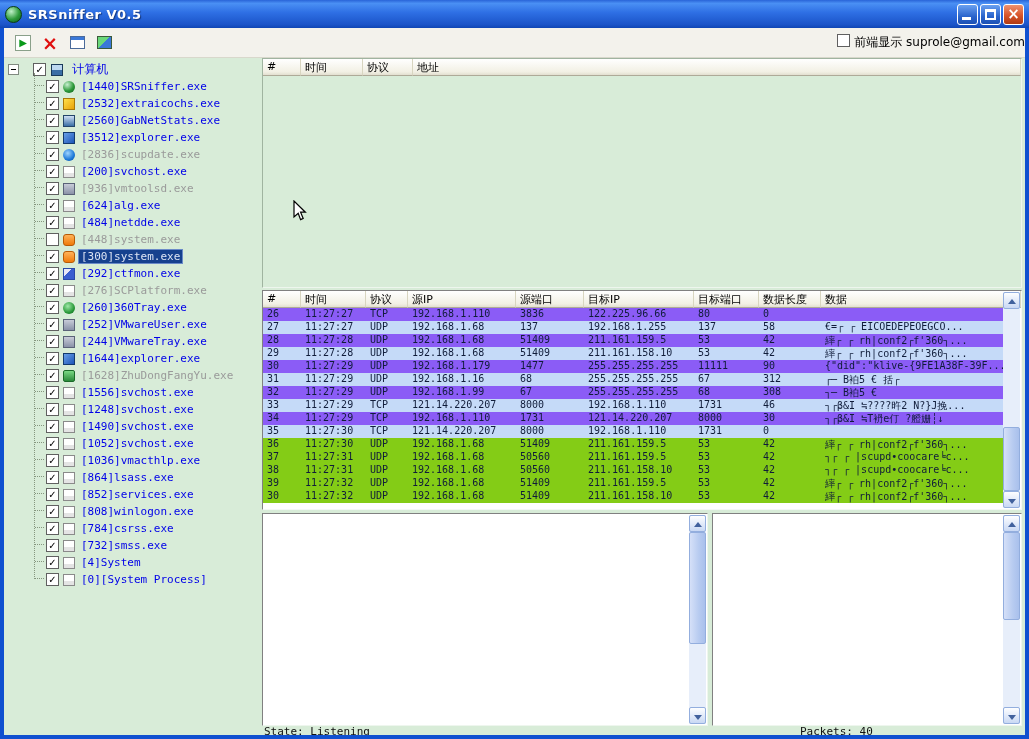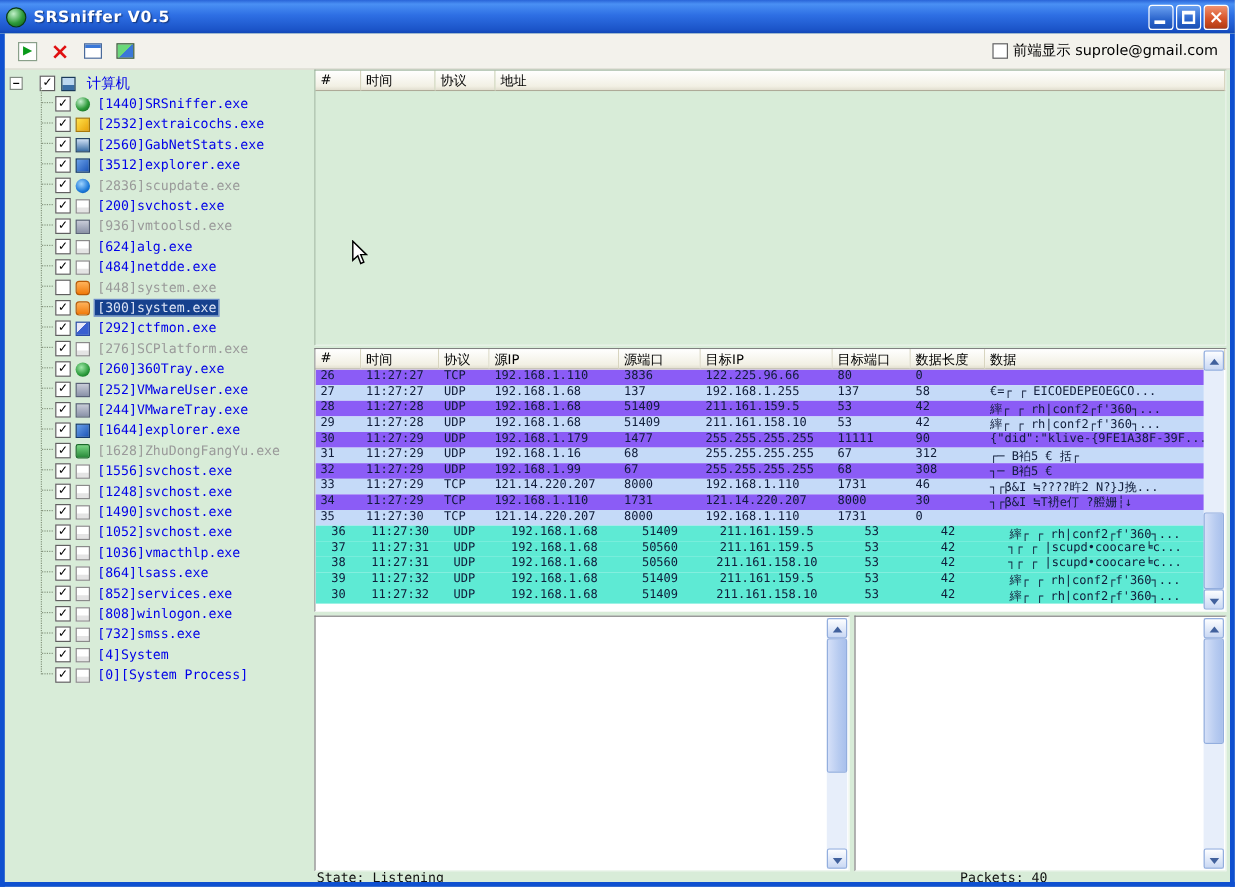--- a/index.html
+++ b/index.html
@@ -33,21 +33,21 @@
   .toolbar{position:absolute;left:0;top:0;width:1021px;height:30px;background:#f3f2ec;
     border-bottom:1px solid #d8d8cc;display:flex;align-items:center;padding-left:8px;box-sizing:border-box;}
   .tbtn{width:22px;height:22px;margin-right:5px;display:flex;align-items:center;justify-content:center;}
   .run-icon{width:16px;height:16px;background:#fff;border:1px solid #8aa08a;box-sizing:border-box;
     color:#0a9a1a;font-size:10px;line-height:14px;text-align:center;}
   .stop-icon{color:#e01010;font-weight:bold;font-size:19px;line-height:20px;}
   .win-icon{width:15px;height:13px;background:#fff;border:1px solid #4a6a9a;box-sizing:border-box;
     box-shadow:inset 0 3px 0 #3a78d8;}
   .exp-icon{width:15px;height:13px;border:1px solid #3a5a3a;box-sizing:border-box;
     background:linear-gradient(135deg,#6ad87a 0 50%,#3a78d8 50% 100%);}
-  .front-display{margin-left:auto;margin-right:10px;display:flex;align-items:center;gap:4px;}
+  .front-display{margin-left:auto;display:flex;align-items:flex-start;gap:4px;}
   .cb{display:inline-block;width:11px;height:11px;border:1px solid #606060;background:#fff;
     font-size:10px;line-height:11px;text-align:center;color:#000;vertical-align:middle;flex:0 0 auto;}
   .fd-label{font-size:12px;color:#000;white-space:nowrap;}
 
   
   .tree-panel{position:absolute;left:0;top:30px;width:258px;height:669px;overflow:hidden;}
   .troot{height:17px;line-height:17px;padding-left:4px;margin-top:2px;white-space:nowrap;}
   .expander{display:inline-block;width:9px;height:9px;border:1px solid #808a80;background:#fff;
     position:relative;vertical-align:middle;margin-right:9px;box-sizing:content-box;}
   .minus{position:absolute;left:2px;top:4px;width:5px;height:1px;background:#000;}
@@ -88,21 +88,21 @@
     border:1px solid;border-color:#a0b4a0 #eef6ee #eef6ee #a0b4a0;box-sizing:border-box;}
   .tbody-empty{position:absolute;left:0;top:17px;right:0;bottom:0;background:#d8ecd8;}
 
   .mid-table{position:absolute;left:258px;top:262px;width:760px;height:220px;background:#fff;
     border:1px solid;border-color:#808080 #f4f8f4 #f4f8f4 #808080;box-sizing:border-box;}
   .prows{position:absolute;left:0;top:17px;right:17px;bottom:0;background:#fff;overflow:hidden;}
   .prow{display:grid;grid-template-columns:38px 65px 42px 108px 68px 110px 65px 62px 1fr;
     height:13px;line-height:13px;}
   .prow.blue1{background:#8b5cf6;}
   .prow.blue2{background:#c5daf8;}
-  .prow.orange{background:#5eead4;text-align:center;}
+  .prow.orange{background:#84cc16;}
   .pcell{font:10px "DejaVu Sans Mono",monospace;color:#101c3a;padding:0 4px;
     white-space:nowrap;overflow:hidden;box-sizing:border-box;}
 
   
   .sb{position:absolute;top:1px;right:1px;bottom:1px;width:17px;background:#e7eefa;}
   .sb .up,.sb .dn{position:absolute;left:0;width:17px;height:17px;box-sizing:border-box;
     background:linear-gradient(#fdfeff,#c9d8f4);border:1px solid #93aede;border-radius:2px;}
   .sb .up{top:0;} .sb .dn{bottom:0;}
   .sb .up::after{content:"";position:absolute;left:4px;top:6px;border:4px solid transparent;
     border-top:none;border-bottom:5px solid #41619d;}
@@ -198,20 +198,21 @@
           <div class="titem normal"><span class="cb checked">✓</span><span class="ticon i-explorer"></span><span class="tlabel">[1644]explorer.exe</span></div>
           <div class="titem disabled"><span class="cb checked">✓</span><span class="ticon i-shield-green"></span><span class="tlabel">[1628]ZhuDongFangYu.exe</span></div>
           <div class="titem normal"><span class="cb checked">✓</span><span class="ticon i-process"></span><span class="tlabel">[1556]svchost.exe</span></div>
           <div class="titem normal"><span class="cb checked">✓</span><span class="ticon i-process"></span><span class="tlabel">[1248]svchost.exe</span></div>
           <div class="titem normal"><span class="cb checked">✓</span><span class="ticon i-process"></span><span class="tlabel">[1490]svchost.exe</span></div>
           <div class="titem normal"><span class="cb checked">✓</span><span class="ticon i-process"></span><span class="tlabel">[1052]svchost.exe</span></div>
           <div class="titem normal"><span class="cb checked">✓</span><span class="ticon i-process"></span><span class="tlabel">[1036]vmacthlp.exe</span></div>
           <div class="titem normal"><span class="cb checked">✓</span><span class="ticon i-process"></span><span class="tlabel">[864]lsass.exe</span></div>
           <div class="titem normal"><span class="cb checked">✓</span><span class="ticon i-process"></span><span class="tlabel">[852]services.exe</span></div>
           <div class="titem normal"><span class="cb checked">✓</span><span class="ticon i-process"></span><span class="tlabel">[808]winlogon.exe</span></div>
+          <div class="titem normal"><span class="cb checked">✓</span><span class="ticon i-process"></span><span class="tlabel">[784]csrss.exe</span></div>
           <div class="titem normal"><span class="cb checked">✓</span><span class="ticon i-process"></span><span class="tlabel">[732]smss.exe</span></div>
           <div class="titem normal"><span class="cb checked">✓</span><span class="ticon i-process"></span><span class="tlabel">[4]System</span></div>
           <div class="titem normal"><span class="cb checked">✓</span><span class="ticon i-process"></span><span class="tlabel">[0][System Process]</span></div>
         </div>
     </div>
 
     <div class="top-table">
       <div class="thead grid-top" id="top-headers">
           <div class="hcell">#</div>
           <div class="hcell">时间</div>

